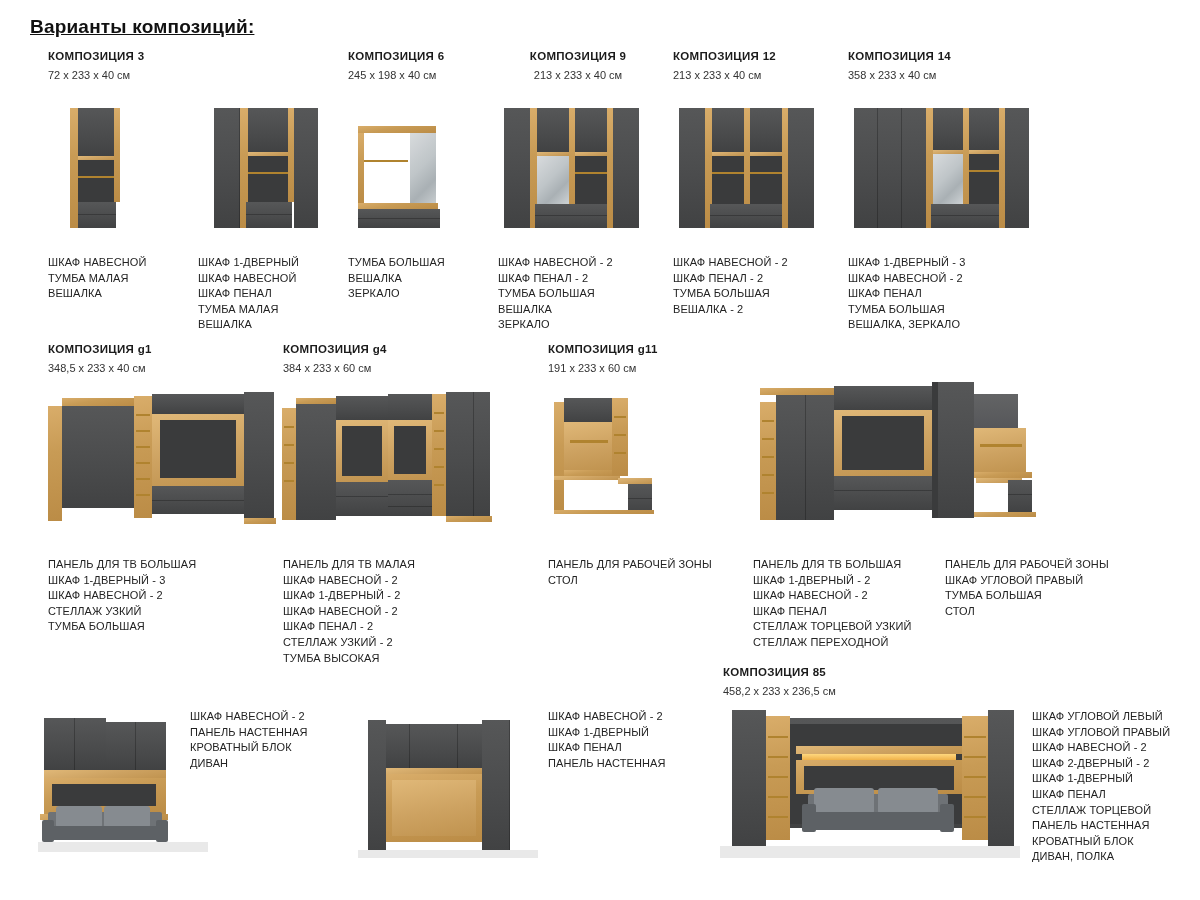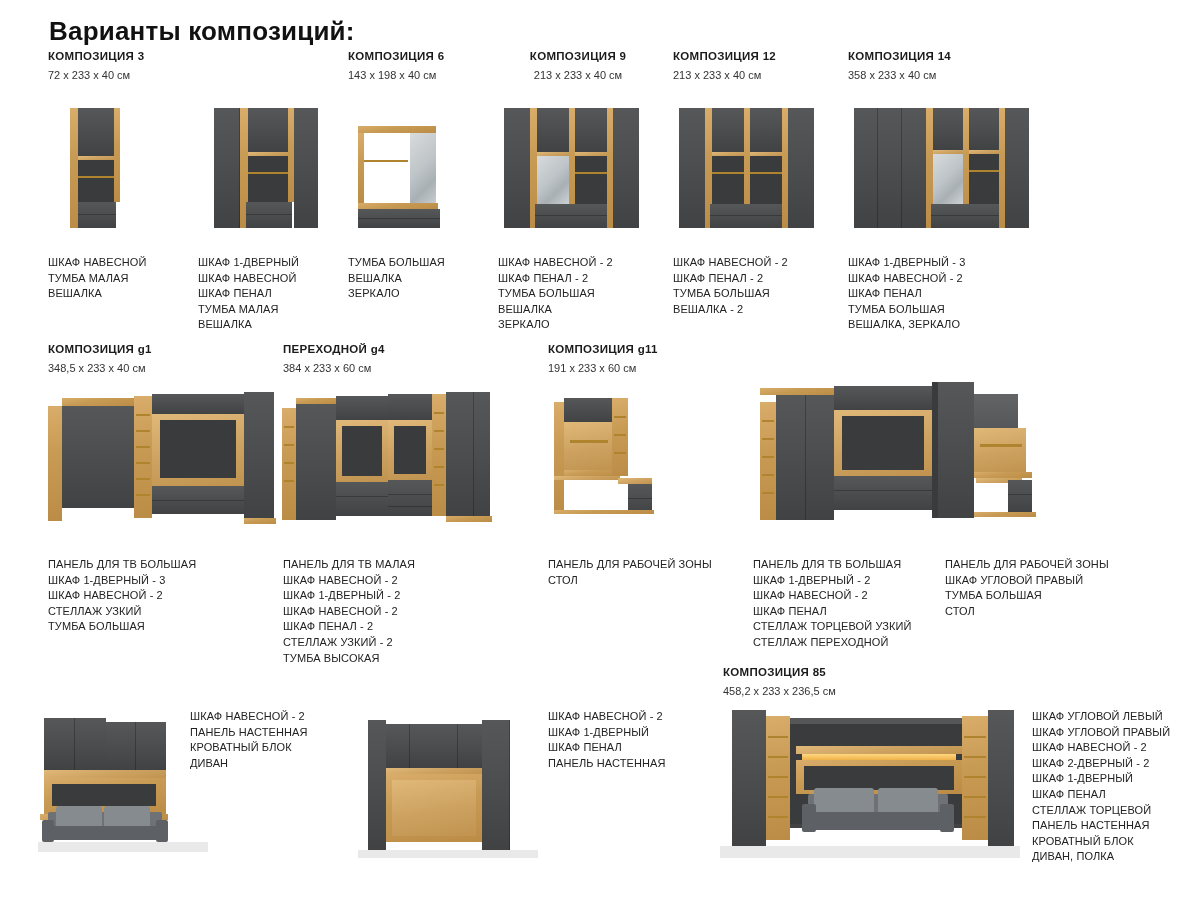--- a/index.html
+++ b/index.html
@@ -16,26 +16,27 @@
     position: relative;
   }
   .page {
     position: relative;
     width: 1200px;
     height: 900px;
     box-sizing: border-box;
   }
   .page-title {
     position: absolute;
-    left: 49px;
+    left: 30px;
     top: 16px;
-    font-size: 26px;
+    font-size: 19px;
     font-weight: bold;
     letter-spacing: 0.2px;
     color: #111;
+    text-decoration: underline;
   }
 
   
   .item {
     position: absolute;
     box-sizing: border-box;
   }
   .item-title {
     font-size: 11.5px;
     font-weight: bold;
@@ -162,21 +163,21 @@
   <div class="item-parts" style="position:absolute; left:198px; top:255px; width:150px;">
     <div>ШКАФ 1-ДВЕРНЫЙ</div>
     <div>ШКАФ НАВЕСНОЙ</div>
     <div>ШКАФ ПЕНАЛ</div>
     <div>ТУМБА МАЛАЯ</div>
     <div>ВЕШАЛКА</div>
   </div>
 
   <div class="item" style="left:348px; top:50px; width:150px;">
     <div class="item-title">КОМПОЗИЦИЯ 6</div>
-    <div class="item-dims">143 х 198 х 40 см</div>
+    <div class="item-dims">245 х 198 х 40 см</div>
   </div>
   <div class="fig" style="position:absolute; left:348px; top:100px; width:150px; height:130px;">
     <div class="w" style="left:10px; top:26px; width:78px; height:7px;"></div>
     <div class="w" style="left:10px; top:33px; width:6px; height:70px;"></div>
     <div class="sh" style="left:16px; top:60px; width:44px; height:2px;"></div>
     <div class="mir" style="left:62px; top:33px; width:26px; height:76px;"></div>
     <div class="w" style="left:10px; top:103px; width:80px; height:6px;"></div>
     <div class="g" style="left:10px; top:109px; width:82px; height:19px;"></div>
     <div class="ln" style="left:10px; top:118px; width:82px; height:1px;"></div>
   </div>
@@ -299,21 +300,21 @@
   </div>
   <div class="item-parts" style="position:absolute; left:48px; top:557px; width:220px;">
     <div>ПАНЕЛЬ ДЛЯ ТВ БОЛЬШАЯ</div>
     <div>ШКАФ 1-ДВЕРНЫЙ - 3</div>
     <div>ШКАФ НАВЕСНОЙ - 2</div>
     <div>СТЕЛЛАЖ УЗКИЙ</div>
     <div>ТУМБА БОЛЬШАЯ</div>
   </div>
 
   <div class="item" style="left:283px; top:343px; width:230px;">
-    <div class="item-title">ПЕРЕХОДНОЙ g4</div>
+    <div class="item-title">КОМПОЗИЦИЯ g4</div>
     <div class="item-dims">384 х 233 х 60 см</div>
   </div>
   <div class="fig" style="position:absolute; left:278px; top:378px; width:240px; height:160px;">
     <div class="w" style="left:4px; top:30px; width:14px; height:112px;"></div>
     <div class="sh" style="left:6px; top:48px; width:10px; height:2px;"></div>
     <div class="sh" style="left:6px; top:66px; width:10px; height:2px;"></div>
     <div class="sh" style="left:6px; top:84px; width:10px; height:2px;"></div>
     <div class="sh" style="left:6px; top:102px; width:10px; height:2px;"></div>
     <div class="g" style="left:18px; top:26px; width:40px; height:116px;"></div>
     <div class="w" style="left:18px; top:20px; width:42px; height:6px;"></div>

